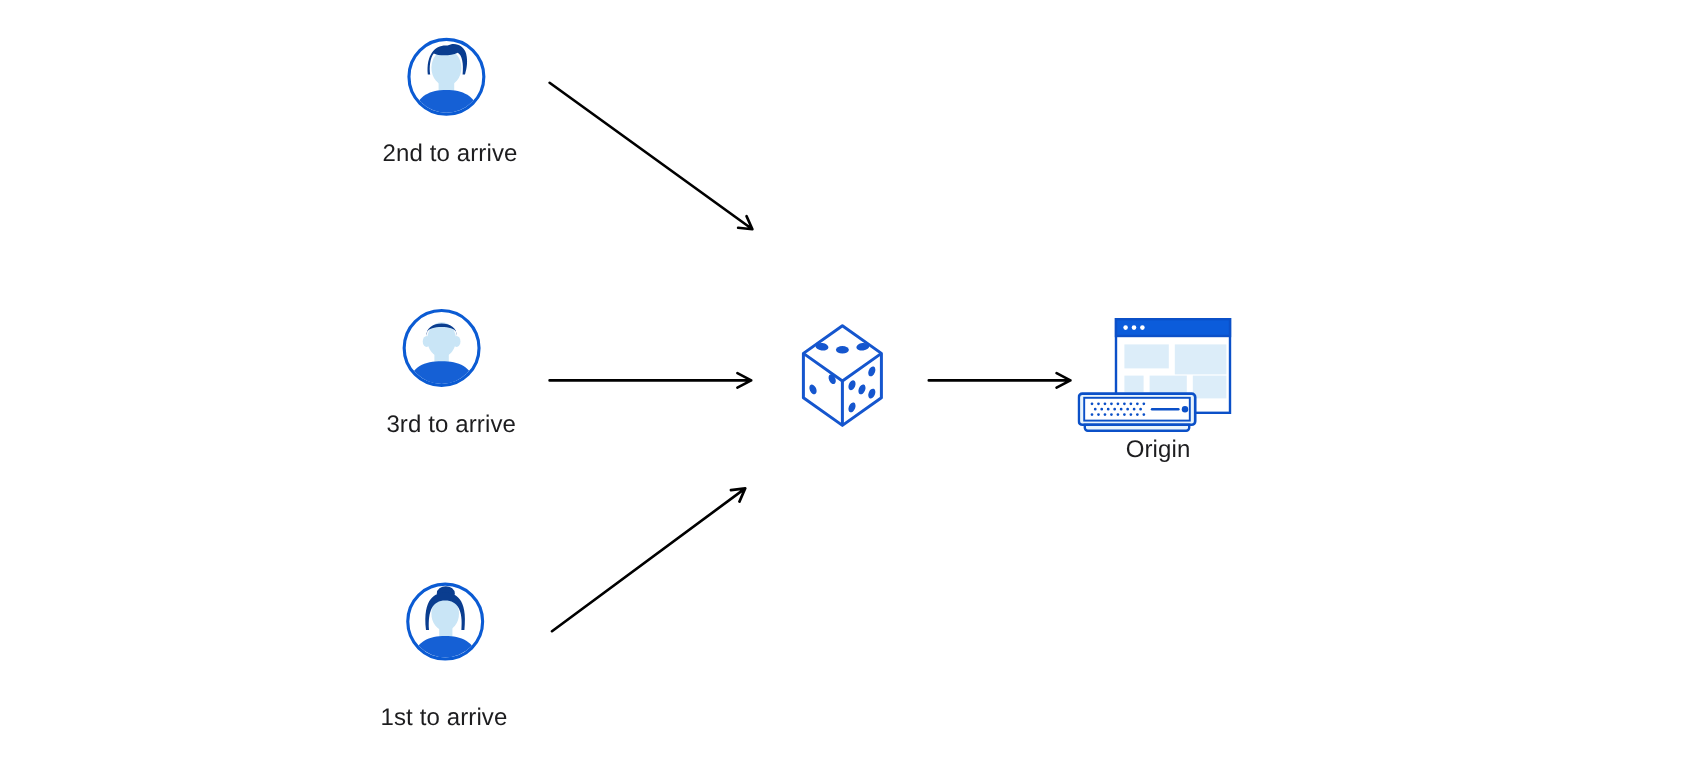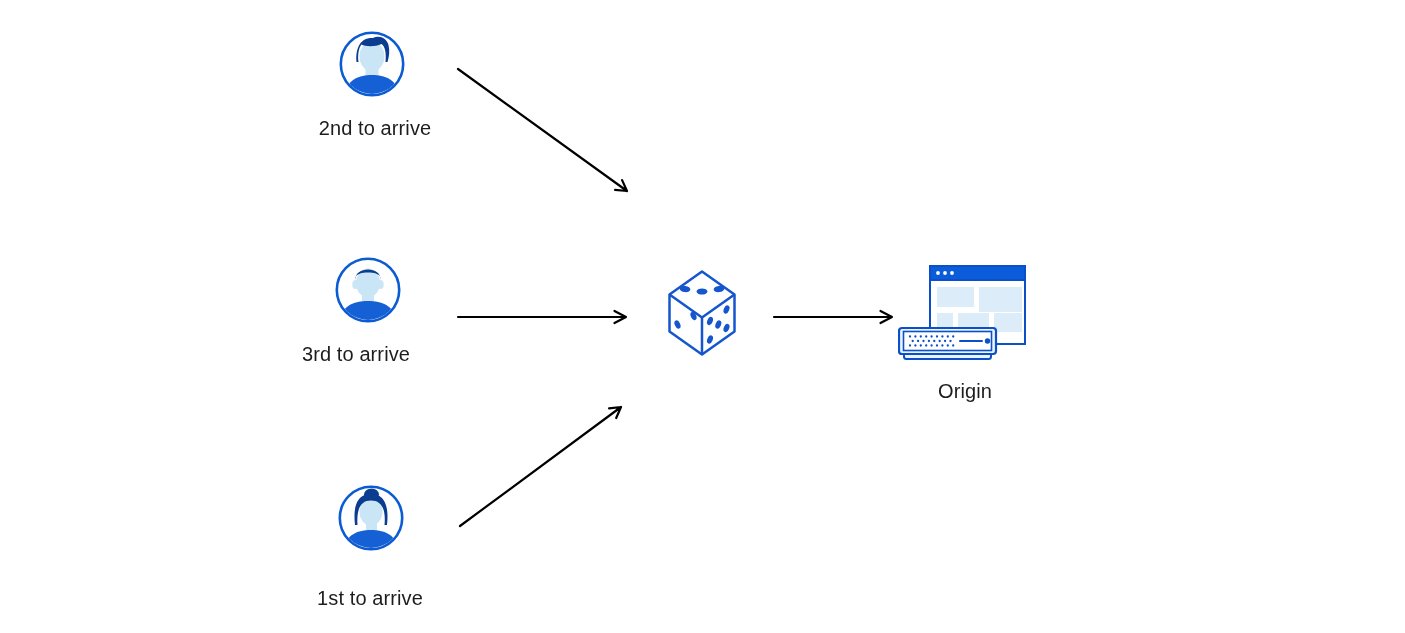--- a/index.html
+++ b/index.html
@@ -70,21 +70,21 @@
       <g clip-path="url(#clipA2)">
         <rect x="27" y="32" width="12" height="16" fill="#C9E5F6"></rect>
         <path d="M5,66 C6,49 18,44 33,44 C48,44 60,49 61,66 Z" fill="#1560D5"></path>
         <ellipse cx="20.5" cy="27.5" rx="3.2" ry="4.6" fill="#C9E5F6"></ellipse>
         <ellipse cx="45.5" cy="27.5" rx="3.2" ry="4.6" fill="#C9E5F6"></ellipse>
         <ellipse cx="33" cy="26" rx="12" ry="14.5" fill="#C9E5F6"></ellipse>
         <path d="M20.5,23 C19,9 47,9 45.5,23 L45,19.5 C44,17 39,15.5 33,15.5 C27,15.5 22,17 21,19.5 Z" fill="#0A3D8F"></path>
       </g>
     </svg>
   </div>
-  <div class="node-label" style="left:356px;top:342px">3rd to arrive</div>
+  <div class="node-label" style="left:376px;top:342px">3rd to arrive</div>
 
   <div class="abs" style="left:338px;top:485px">
     <svg width="66" height="66" viewBox="0 0 66 66">
       <defs>
           <clipPath id="clipA3">
             <circle cx="33" cy="33" r="29.9"></circle>
           </clipPath>
         </defs>
       <circle cx="33" cy="33" r="31.2" fill="#ffffff" stroke="#0B5BD3" stroke-width="2.6"></circle>
       <g clip-path="url(#clipA3)">
@@ -145,15 +145,15 @@
           <path d="M12,72.5 H56" stroke-dasharray="0 5.4"></path>
           <path d="M14.7,77 H56" stroke-dasharray="0 5.4"></path>
           <path d="M12,81.5 H56" stroke-dasharray="0 5.4"></path>
         </g>
         <path d="M62,77 H84" stroke="#0B50C8" stroke-width="2" stroke-linecap="round" fill="none"></path>
         <circle cx="89.5" cy="77" r="2.7" fill="#0B50C8"></circle>
         <path d="M6,90 h87 v2.5 a2.5,2.5 0 0 1 -2.5,2.5 h-82 a2.5,2.5 0 0 1 -2.5,-2.5 Z" fill="#E9F4FC" stroke="#0B50C8" stroke-width="2"></path>
       </g>
     </svg>
   </div>
-  <div class="node-label" style="left:965px;top:379px">Origin</div>
+  <div class="node-label" style="left:965px;top:363px">Origin</div>
 
 </div>
 
 </body></html>

